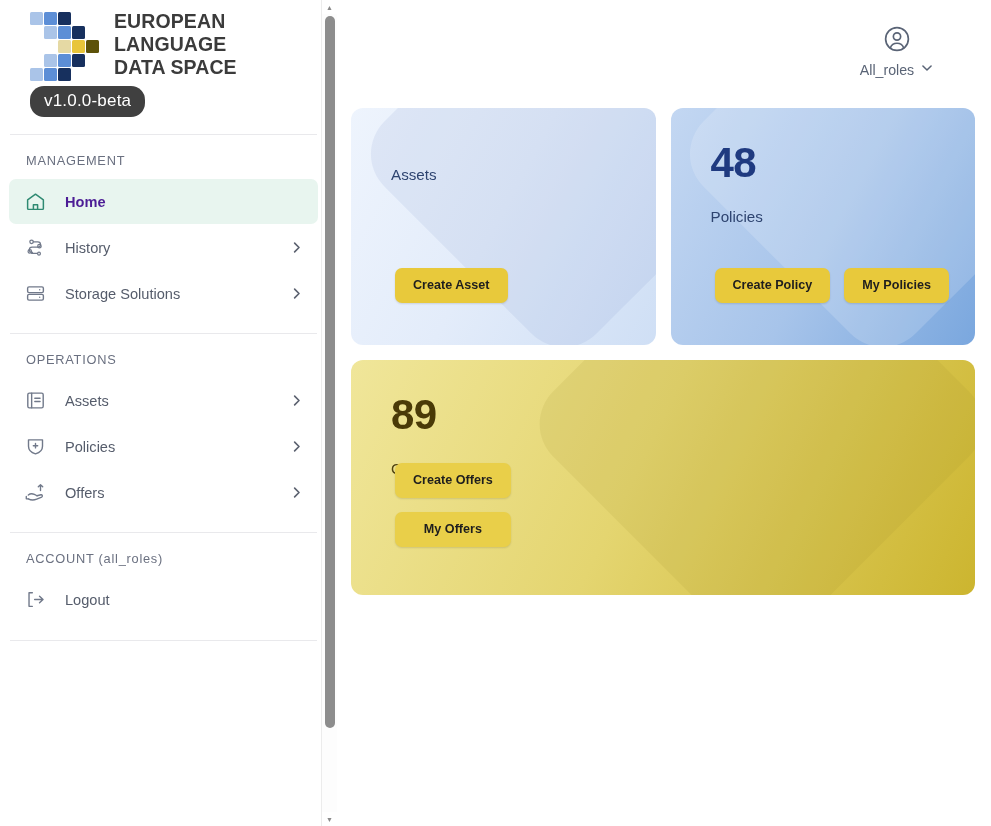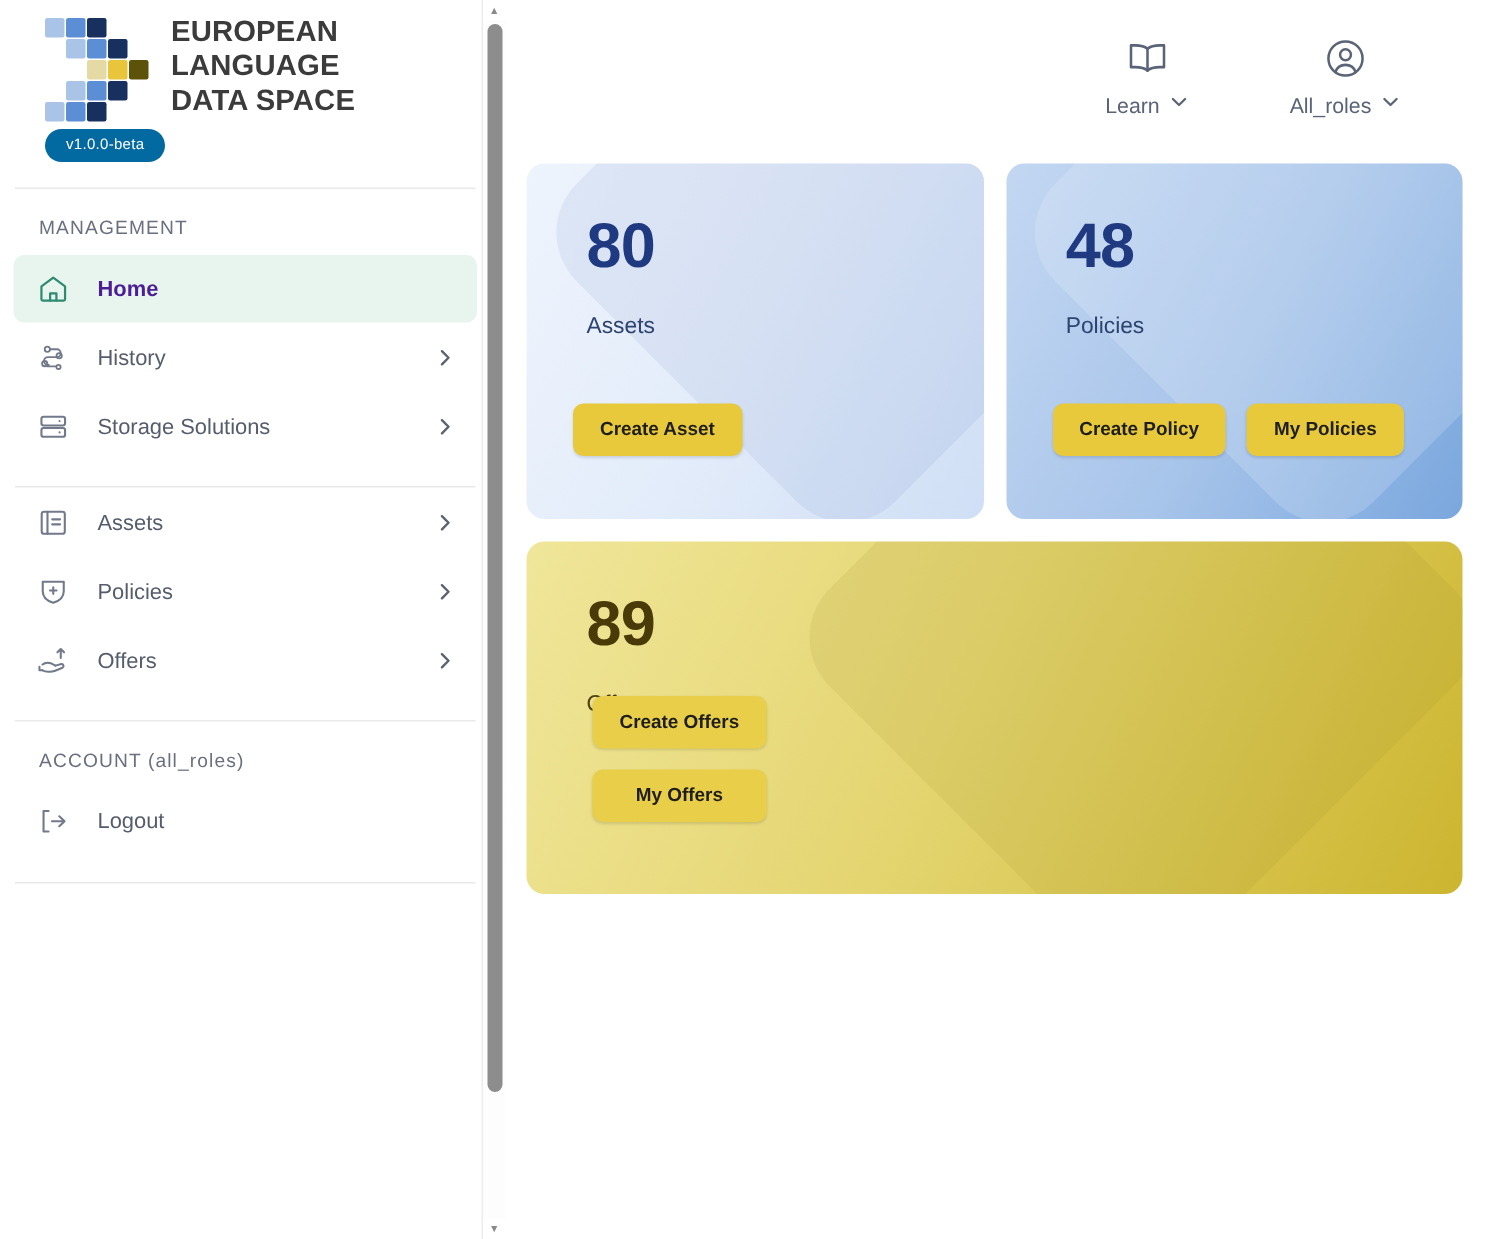--- a/index.html
+++ b/index.html
@@ -62,23 +62,23 @@
     font-size: 19.5px;
     font-weight: 700;
     line-height: 1.18;
     color: #3b3b3b;
     letter-spacing: 0.1px;
   }
 
   .version-badge {
     margin: 6px 0 0 30px;
     display: inline-block;
-    background: #0369a1;
+    background: #404040;
     color: #ffffff;
-    font-size: 10px;
+    font-size: 17px;
     font-weight: 400;
     padding: 5px 14px 6px 14px;
     border-radius: 14px;
     letter-spacing: 0.2px;
   }
 
   .divider {
     height: 1px;
     background: #e9e9ec;
     margin: 17px 10px 0 10px;
@@ -289,21 +289,21 @@
     font-size: 15.2px;
     font-weight: 400;
   }
   .card-assets .big-num, .card-policies .big-num { color: #1f3a80; }
   .card-assets .sub-label, .card-policies .sub-label { color: #2e4470; }
   .card-offers .big-num { color: #4a3a07; }
   .card-offers .sub-label { color: #4f4210; }
 
   .card .btn-row {
     position: absolute;
-    left: 31px;
+    left: 44px;
     bottom: 42px;
     display: flex;
     gap: 14px;
   }
   .card.wide .btn-row { bottom: 48px; left: 44px; flex-direction: column; }
 
   .pill {
     background: #e8c93b;
     color: #1e1e1e;
     border: none;
@@ -402,20 +402,21 @@
       <span class="nav-label">Storage Solutions</span>
       <span class="nav-chev">
         <svg width="15" height="15" viewBox="0 0 24 24" fill="none" stroke="currentColor" stroke-width="2.6" stroke-linecap="round" stroke-linejoin="round">
             <path d="M9 5l7 7-7 7"></path>
           </svg>
       </span>
     </div>
 
     <div class="divider"></div>
 
+    <div class="section-label">OPERATIONS</div>
 
     <div class="nav-item">
       <span class="nav-icon">
         <svg width="21" height="21" viewBox="0 0 24 24" fill="none" stroke="currentColor" stroke-width="1.6" stroke-linecap="round" stroke-linejoin="round">
           <rect x="3.2" y="3.6" width="17.6" height="16.8" rx="1.8"></rect>
           <path d="M7.6 3.6v16.8"></path>
           <path d="M11.2 9.4h6M11.2 13.2h6"></path>
         </svg>
       </span>
       <span class="nav-label">Assets</span>
@@ -478,37 +479,20 @@
   <div id="vscroll">
     <div class="sb-track"></div>
     <div class="sb-arrow up">▲</div>
     <div class="sb-thumb"></div>
     <div class="sb-arrow down">▼</div>
   </div>
 
   <main id="main">
 
     <div class="topbar">
-      <div class="top-action">
-        <span class="ta-icon">
-          <svg width="30" height="30" viewBox="0 0 24 24" fill="none" stroke="currentColor" stroke-width="1.35" stroke-linecap="round" stroke-linejoin="round">
-            <path d="M12 6.8C10.4 5.4 8.2 5 5.4 5H3.2v11.6h2.2c2.8 0 5 .4 6.6 1.8"></path>
-            <path d="M12 6.8c1.6-1.4 3.8-1.8 6.6-1.8h2.2v11.6h-2.2c-2.8 0-5 .4-6.6 1.8"></path>
-            <path d="M12 6.8v11.6"></path>
-          </svg>
-        </span>
-        <span class="ta-row">
-          <span class="ta-label">Learn</span>
-          <span>
-            <svg width="14" height="14" viewBox="0 0 24 24" fill="none" stroke="#5a6476" stroke-width="2.6" stroke-linecap="round" stroke-linejoin="round">
-                <path d="M5 8.5 12 15.5 19 8.5"></path>
-              </svg>
-          </span>
-        </span>
-      </div>
 
       <div class="top-action">
         <span class="ta-icon">
           <svg width="30" height="30" viewBox="0 0 24 24" fill="none" stroke="currentColor" stroke-width="1.35" stroke-linecap="round" stroke-linejoin="round">
             <circle cx="12" cy="12" r="9.1"></circle>
             <circle cx="12" cy="10" r="2.9"></circle>
             <path d="M6.6 19.2c.9-2.5 2.9-3.8 5.4-3.8s4.5 1.3 5.4 3.8"></path>
           </svg>
         </span>
         <span class="ta-row">
@@ -520,21 +504,20 @@
           </span>
         </span>
       </div>
     </div>
 
 
     <section class="cards">
 
       <div class="card card-assets">
         <div class="deco"></div>
-        <div class="big-num">80</div>
         <div class="sub-label">Assets</div>
         <div class="btn-row">
           <button class="pill">Create Asset</button>
         </div>
       </div>
 
       <div class="card card-policies">
         <div class="deco"></div>
         <div class="big-num">48</div>
         <div class="sub-label">Policies</div>

